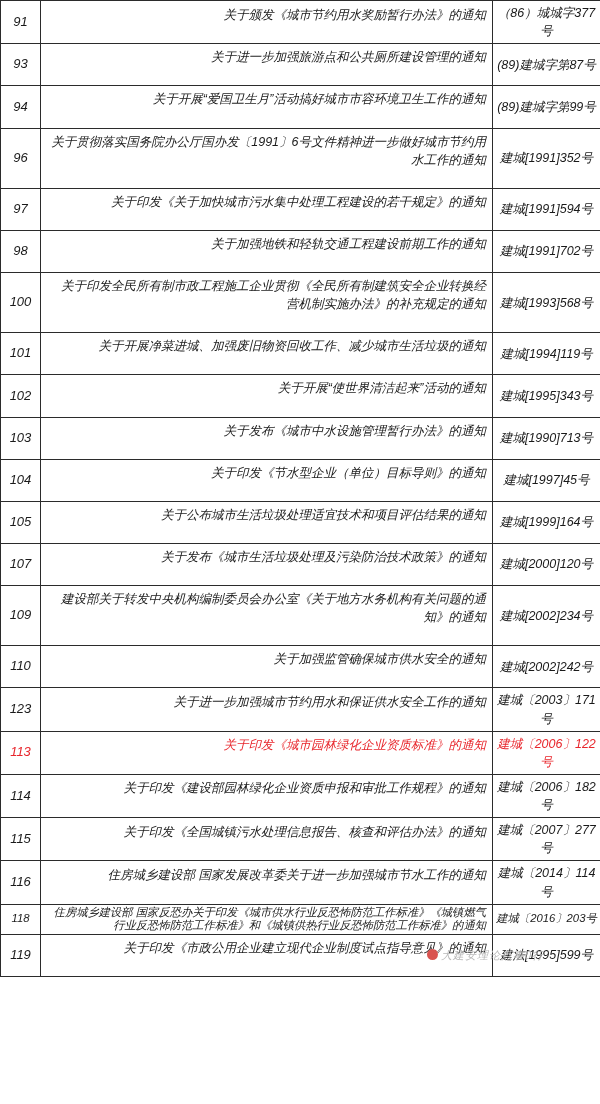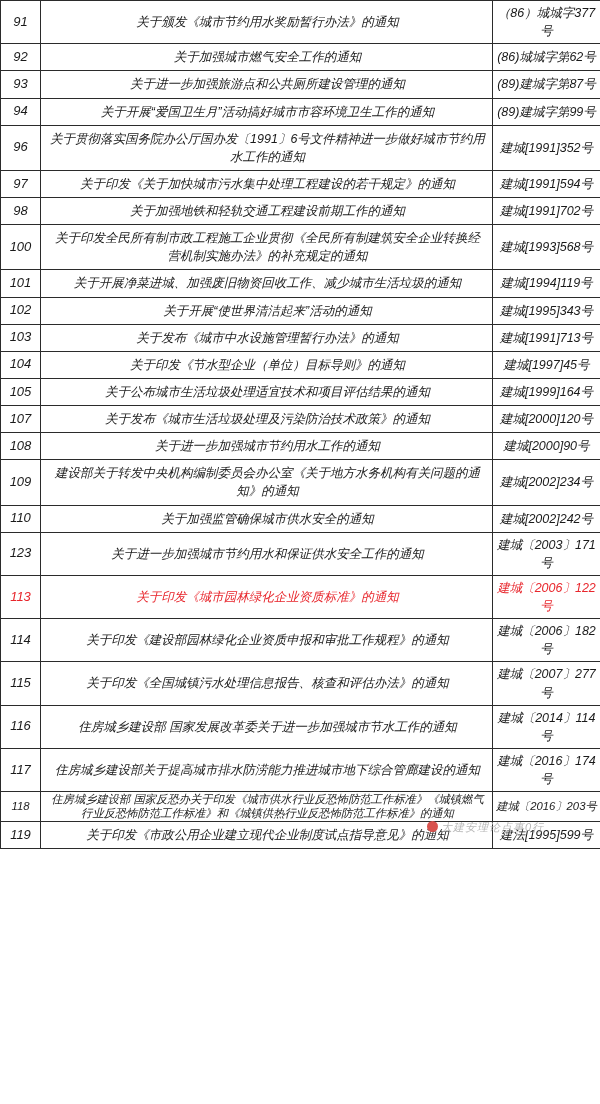--- a/index.html
+++ b/index.html
@@ -26,22 +26,22 @@
     vertical-align: middle;
     font-size: 12.5px;
     line-height: 1.45;
   }
   td.num {
     text-align: center;
     padding: 2px 1px;
     font-size: 13px;
   }
   td.title {
-    text-align: center;
-    padding: 4px 6px 4px 8px;
+    text-align: right;
+    padding: 4px 6px 19px 8px;
   }
   td.code {
     text-align: center;
     padding: 3px 2px;
     font-size: 12.5px;
     margin-left: 36px;
   }
   tr.highlight td {
     color: #e8262c;
   }
@@ -82,25 +82,20 @@
       <col class="c-title">
       <col class="c-code">
     </colgroup>
     <tbody>
       <tr>
         <td class="num">91</td>
         <td class="title">关于颁发《城市节约用水奖励暂行办法》的通知</td>
         <td class="code">（86）城城字377号</td>
       </tr>
       <tr>
-        <td class="num">92</td>
-        <td class="title">关于加强城市燃气安全工作的通知</td>
-        <td class="code">(86)城城字第62号</td>
-      </tr>
-      <tr>
         <td class="num">93</td>
         <td class="title">关于进一步加强旅游点和公共厕所建设管理的通知</td>
         <td class="code">(89)建城字第87号</td>
       </tr>
       <tr>
         <td class="num">94</td>
         <td class="title">关于开展“爱国卫生月”活动搞好城市市容环境卫生工作的通知</td>
         <td class="code">(89)建城字第99号</td>
       </tr>
       <tr>
@@ -129,41 +124,36 @@
         <td class="code">建城[1994]119号</td>
       </tr>
       <tr>
         <td class="num">102</td>
         <td class="title">关于开展“使世界清洁起来”活动的通知</td>
         <td class="code">建城[1995]343号</td>
       </tr>
       <tr>
         <td class="num">103</td>
         <td class="title">关于发布《城市中水设施管理暂行办法》的通知</td>
-        <td class="code">建城[1991]713号</td>
+        <td class="code">建城[1990]713号</td>
       </tr>
       <tr>
         <td class="num">104</td>
         <td class="title">关于印发《节水型企业（单位）目标导则》的通知</td>
         <td class="code">建城[1997]45号</td>
       </tr>
       <tr>
         <td class="num">105</td>
         <td class="title">关于公布城市生活垃圾处理适宜技术和项目评估结果的通知</td>
         <td class="code">建城[1999]164号</td>
       </tr>
       <tr>
         <td class="num">107</td>
         <td class="title">关于发布《城市生活垃圾处理及污染防治技术政策》的通知</td>
         <td class="code">建城[2000]120号</td>
-      </tr>
-      <tr>
-        <td class="num">108</td>
-        <td class="title">关于进一步加强城市节约用水工作的通知</td>
-        <td class="code">建城[2000]90号</td>
       </tr>
       <tr>
         <td class="num">109</td>
         <td class="title">建设部关于转发中央机构编制委员会办公室《关于地方水务机构有关问题的通知》的通知</td>
         <td class="code">建城[2002]234号</td>
       </tr>
       <tr>
         <td class="num">110</td>
         <td class="title">关于加强监管确保城市供水安全的通知</td>
         <td class="code">建城[2002]242号</td>
@@ -186,25 +176,20 @@
       <tr>
         <td class="num">115</td>
         <td class="title">关于印发《全国城镇污水处理信息报告、核查和评估办法》的通知</td>
         <td class="code">建城〔2007〕277号</td>
       </tr>
       <tr>
         <td class="num">116</td>
         <td class="title">住房城乡建设部 国家发展改革委关于进一步加强城市节水工作的通知</td>
         <td class="code">建城〔2014〕114号</td>
       </tr>
-      <tr>
-        <td class="num">117</td>
-        <td class="title">住房城乡建设部关于提高城市排水防涝能力推进城市地下综合管廊建设的通知</td>
-        <td class="code">建城〔2016〕174号</td>
-      </tr>
       <tr class="squeeze">
         <td class="num">118</td>
         <td class="title">住房城乡建设部 国家反恐办关于印发《城市供水行业反恐怖防范工作标准》《城镇燃气行业反恐怖防范工作标准》和《城镇供热行业反恐怖防范工作标准》的通知</td>
         <td class="code">建城〔2016〕203号</td>
       </tr>
       <tr>
         <td class="num">119</td>
         <td class="title">关于印发《市政公用企业建立现代企业制度试点指导意见》的通知</td>
         <td class="code">建法[1995]599号</td>
       </tr>

